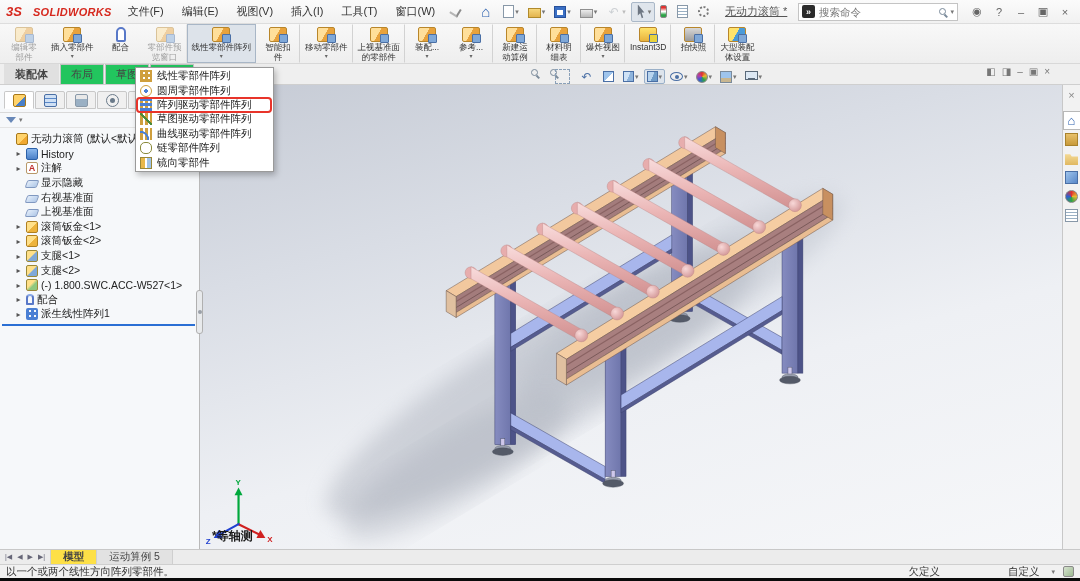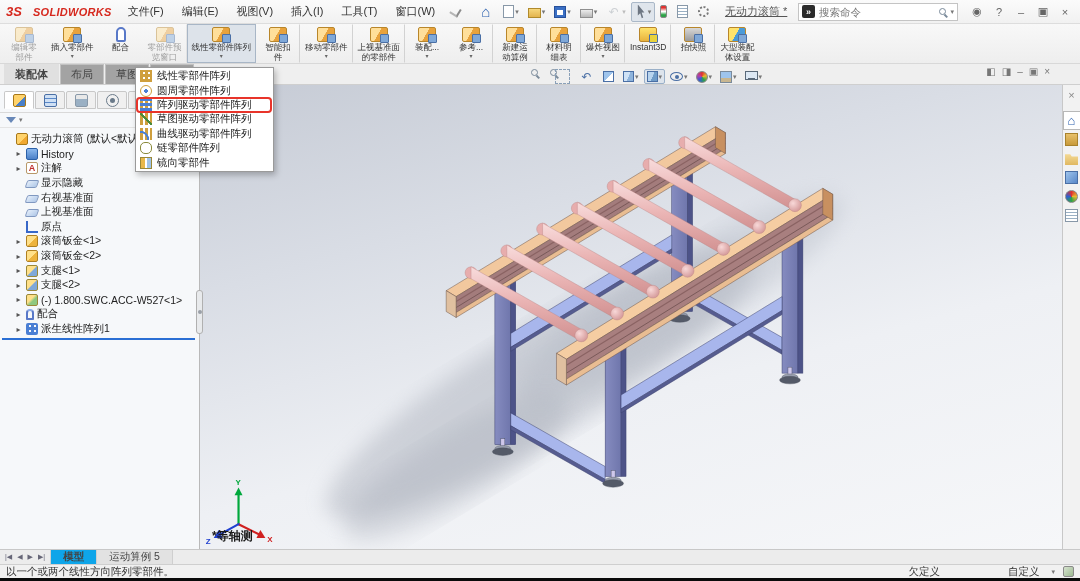--- a/index.html
+++ b/index.html
@@ -52,21 +52,21 @@
   .bi.bi-mate::after{display:none;}
   .bi.bi-instant3d{background:linear-gradient(#ffe36b,#e8b23c);}
   .bi.bi-instant3d::after{background:#e8d23c;}
   .bi.bi-take-snapshot{background:linear-gradient(#d8d8d8,#9a9a9a);}
   .bi.bi-large-assembly-settings{background:linear-gradient(120deg,#ffe36b 45%,#4a9ad8 46%);}
   .rlabel{font-size:8.5px;line-height:9.5px;text-align:center;white-space:pre-line;color:#333;margin-top:1px;}
   .rcaret{font-size:6px;color:#666;line-height:6px;}
 
   
   .tabstrip{height:21px;background:#efefef;border-bottom:1px solid #cfcfcf;display:flex;align-items:flex-end;padding-left:4px;flex:none;}
-  .rtab{padding:2px 10px;margin-right:1px;border:1px solid #c2c2c2;border-bottom:none;background:#a3a3a3;font-size:11px;color:#444;}
+  .rtab{padding:2px 10px;margin-right:1px;border:1px solid #c2c2c2;border-bottom:none;background:#22c55e;font-size:11px;color:#444;}
   .rtab.active{background:#e0e0e0;border-color:#e0e0e0;font-weight:bold;}
 
   
   .main{flex:1;display:flex;min-height:0;position:relative;}
 
   
   .panel{width:200px;background:#f6f8fa;border-right:1px solid #b9b9b9;display:flex;flex-direction:column;position:relative;flex:none;}
   .panel-tabs{display:flex;gap:1px;padding:6px 4px 3px;border-bottom:1px solid #d9d9d9;}
   .ptab{width:30px;height:18px;display:flex;align-items:center;justify-content:center;border:1px solid #c8c8c8;background:#f0f0f0;border-radius:2px 2px 0 0;}
   .ptab.active{background:#fff;border-bottom-color:#fff;}
@@ -153,21 +153,21 @@
   .tpi-file-explorer{background:linear-gradient(#f8e0a0,#e0b860);clip-path:polygon(0 18%,40% 18%,52% 34%,100% 34%,100% 100%,0 100%);}
   .tpi-view-palette{background:linear-gradient(135deg,#9ec4ec,#5a88c8);border:1px solid #4a6fa5;}
   .tpi-appearances-scenes{border-radius:50%;background:conic-gradient(#e03030,#e8b830,#2ea348,#3060d0,#e03030);border:1px solid #888;}
   .tpi-custom-properties{border:1px solid #8898a8;background:repeating-linear-gradient(#fff 0 2px,#9ab0c4 2px 3px);}
 
   
   .bottomtabs{height:15px;background:#ececec;border-top:1px solid #c8c8c8;display:flex;align-items:stretch;flex:none;}
   .btnav{display:flex;align-items:center;gap:1px;padding:0 3px;border-right:1px solid #cfcfcf;}
   .btnav span{font-size:7px;color:#667;padding:0 2px;}
   .btab{display:flex;align-items:center;padding:0 12px;font-size:10.5px;color:#444;border-right:1px solid #cfcfcf;background:#e2e2e2;}
-  .btab.active{background:#0ea5e9;font-weight:bold;}
+  .btab.active{background:#fde047;font-weight:bold;}
 
   
   .statusbar{height:14px;background:#f1f1f1;border-top:1px solid #cfcfcf;display:flex;align-items:center;padding:0 6px;font-size:10.5px;color:#333;flex:none;gap:8px;}
   .sb-msg{flex:1;}
   .sb-state{margin-right:60px;}
   .sb-mode{margin-right:4px;}
   .sb-caret{font-size:7px;color:#777;}
   .sb-tag{width:11px;height:11px;border:1px solid #8a8a8a;border-radius:2px;background:linear-gradient(135deg,#d8e4d0,#9ab890);}
 </style>
 </head>
@@ -435,25 +435,20 @@
             <span class="ic ic-plane"></span>
             <span class="tl">右视基准面</span>
           </div>
 
           <div class="tree-row">
             <span class="tw"></span>
             <span class="ic ic-plane"></span>
             <span class="tl">上视基准面</span>
           </div>
 
-          <div class="tree-row">
-            <span class="tw"></span>
-            <span class="ic ic-origin"></span>
-            <span class="tl">原点</span>
-          </div>
 
           <div class="tree-row">
             <span class="tw">▸</span>
             <span class="ic ic-part"></span>
             <span class="tl">滚筒钣金&lt;1&gt;</span>
           </div>
 
           <div class="tree-row">
             <span class="tw">▸</span>
             <span class="ic ic-part"></span>

